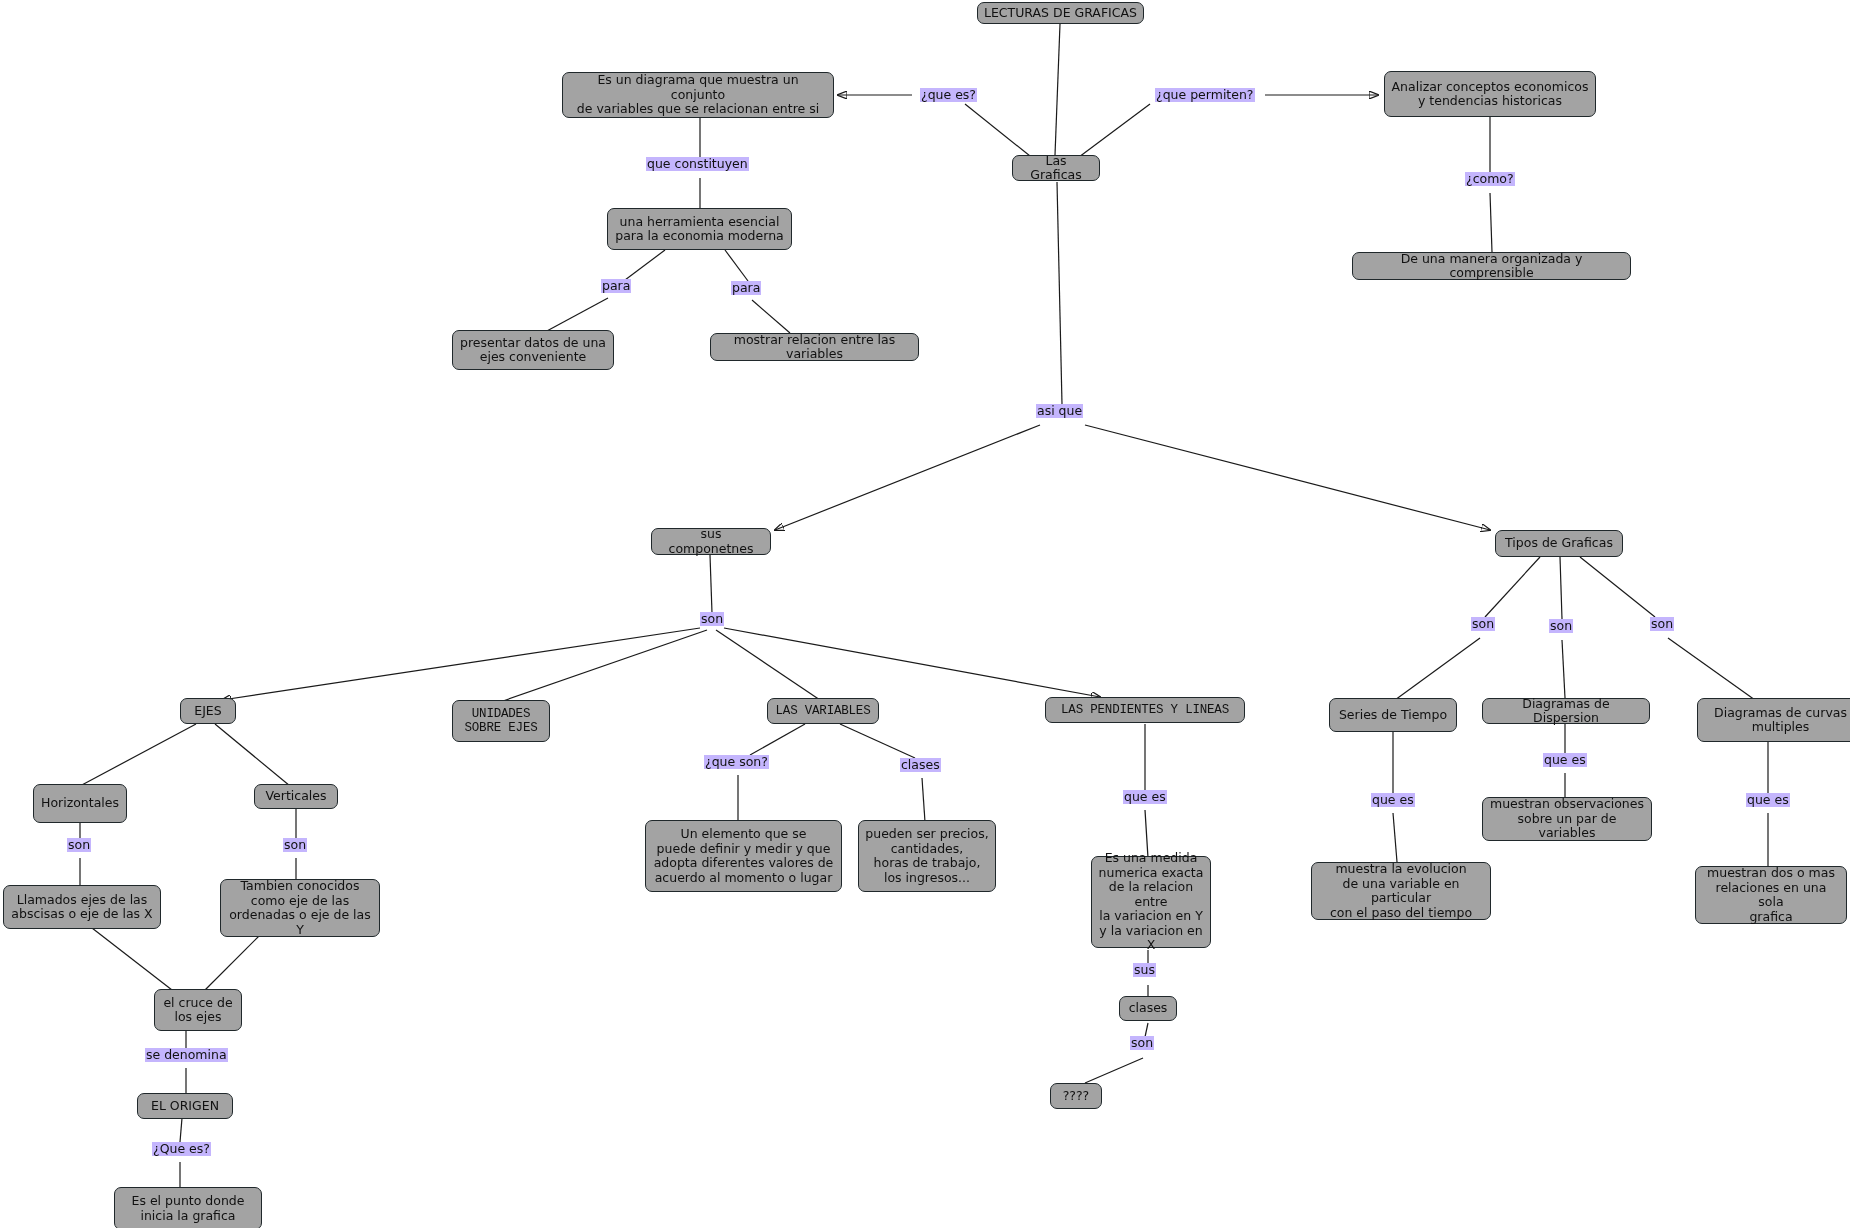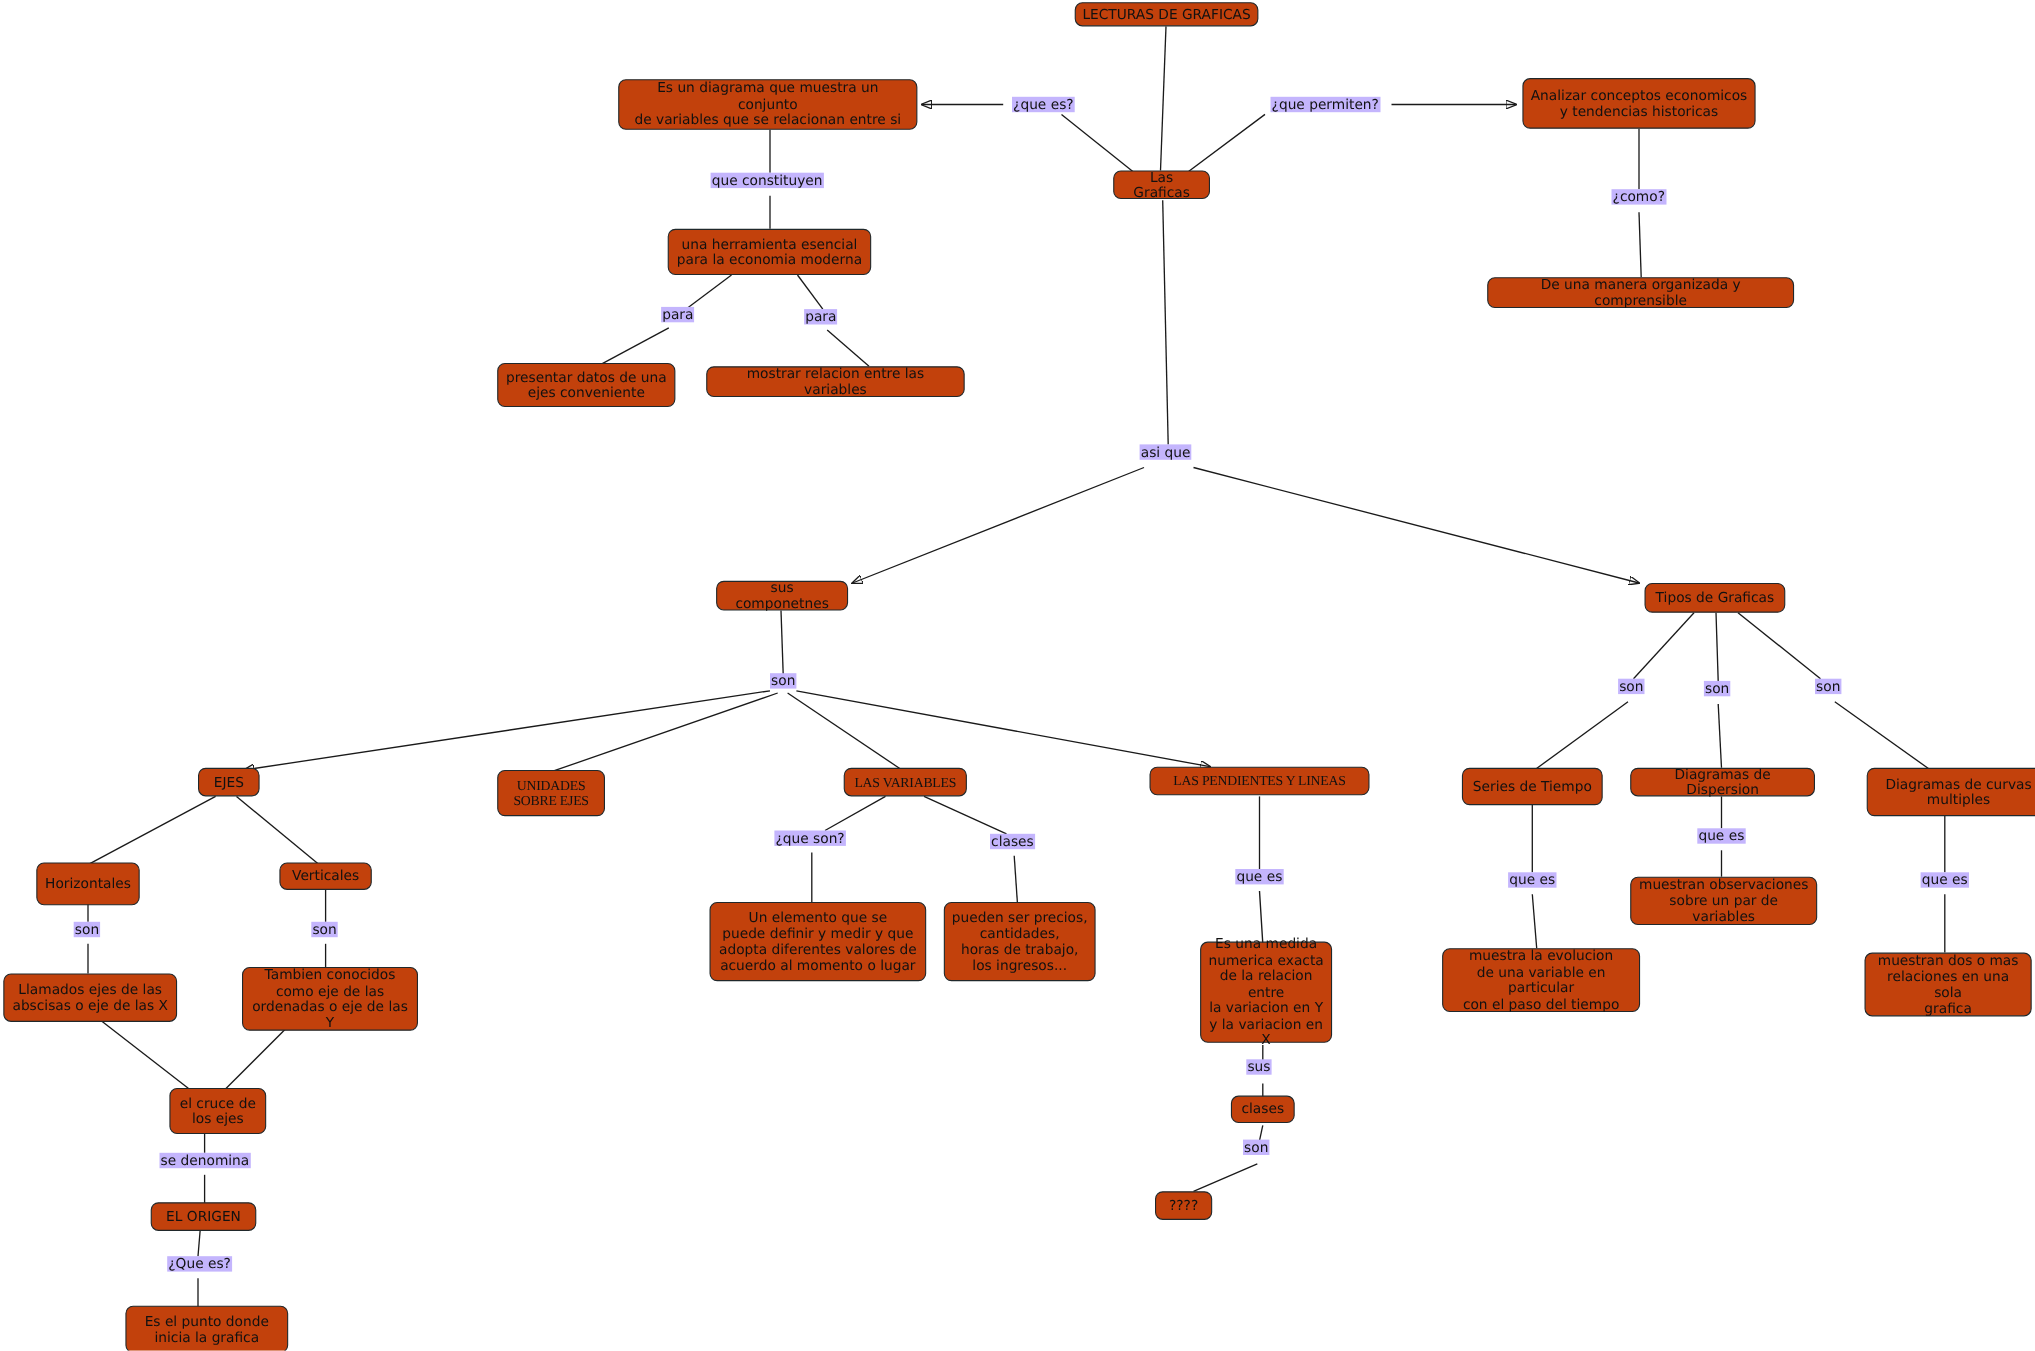--- a/index.html
+++ b/index.html
@@ -19,36 +19,36 @@
     pointer-events:none;
   }
   svg#links line, svg#links path{
     stroke:#1a1a1a;
     stroke-width:1.2;
     fill:none;
   }
   .node{
     position:absolute;
     box-sizing:border-box;
-    background:#c2410c;
+    background:#a3a3a3;
     border:1px solid #20282b;
     border-radius:7px;
     color:#111111;
     font-size:12.5px;
     line-height:14.5px;
     text-align:center;
     display:flex;
     align-items:center;
     justify-content:center;
     padding:3px 6px;
     white-space:pre-line;
     box-shadow:0 0 0 0 rgba(0,0,0,0);
   }
   .node.cond{
-    font-family:Liberation Serif, serif;
+    font-family:Liberation Mono, monospace;
     letter-spacing:-0.2px;
   }
   .linklabel{
     position:absolute;
     background:#c4b5fd;
     color:#111111;
     font-size:12.5px;
     line-height:14px;
     text-align:center;
     white-space:nowrap;
@@ -162,21 +162,21 @@
 
   <div class="node" style="left:562px;top:72px;width:272px;height:46px;">Es un diagrama que muestra un conjunto
 de variables que se relacionan entre si</div>
 
   <div class="node" style="left:607px;top:208px;width:185px;height:42px;">una herramienta esencial
 para la economia moderna</div>
 
   <div class="node" style="left:452px;top:330px;width:162px;height:40px;">presentar datos de una
 ejes conveniente</div>
 
-  <div class="node" style="left:642px;top:333px;width:235px;height:28px;">mostrar relacion entre las variables</div>
+  <div class="node" style="left:710px;top:333px;width:209px;height:28px;">mostrar relacion entre las variables</div>
 
   <div class="node" style="left:1384px;top:71px;width:212px;height:46px;">Analizar conceptos economicos
 y tendencias historicas</div>
 
   <div class="node" style="left:1352px;top:252px;width:279px;height:28px;">De una manera organizada y comprensible</div>
 
   <div class="node" style="left:651px;top:528px;width:120px;height:27px;">sus componetnes</div>
 
   <div class="node" style="left:1495px;top:530px;width:128px;height:27px;">Tipos de Graficas</div>
 

